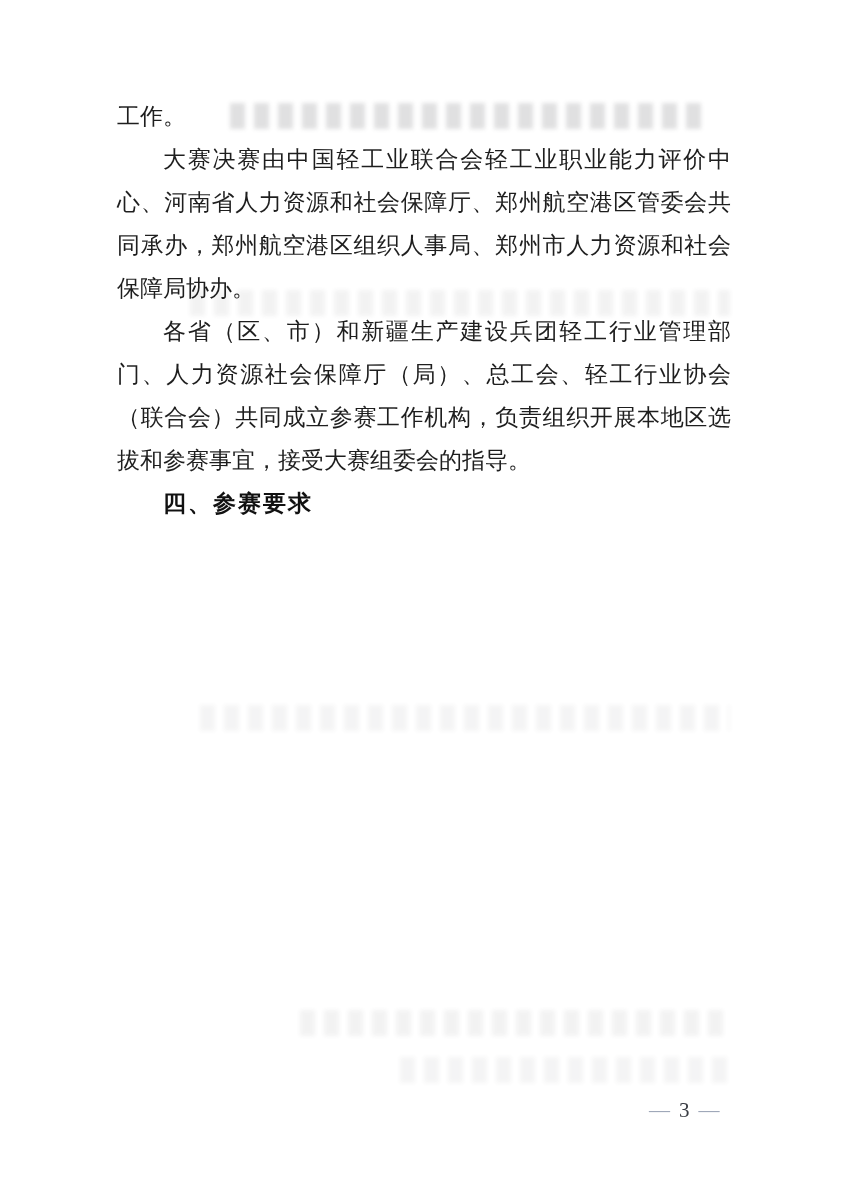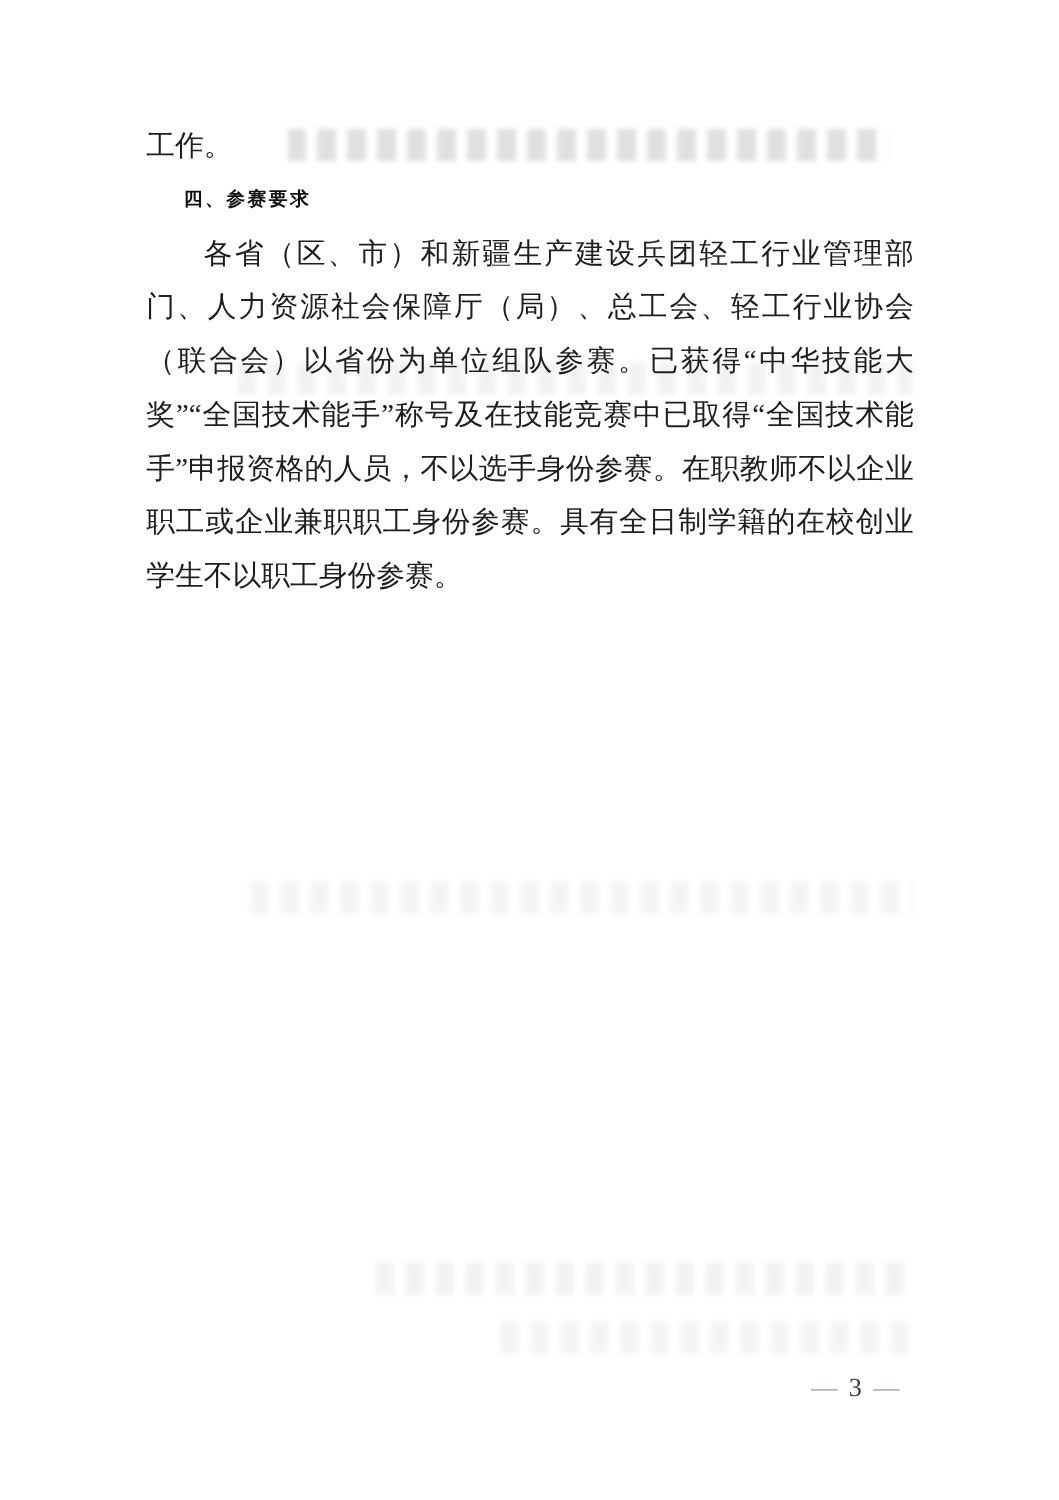--- a/index.html
+++ b/index.html
@@ -28,21 +28,21 @@
   .textcol p.para {
     margin: 0;
     text-indent: 2em;
   }
   .textcol p.para.no-indent {
     text-indent: 0;
   }
   .textcol h2.heading {
     margin: 0;
     text-indent: 2em;
-    font-size: 15px;
+    font-size: 23px;
     line-height: 43px;
     font-weight: 700;
     letter-spacing: 2px;
     font-family: "Liberation Sans", "DejaVu Sans", sans-serif;
     color: #111111;
   }
   
   .ghost {
     position: absolute;
     height: 26px;
@@ -78,27 +78,28 @@
   <div class="ghost" style="left:230px; top:103px; width:480px; opacity:0.55;"></div>
   <div class="ghost" style="left:190px; top:290px; width:540px; opacity:0.22;"></div>
   <div class="ghost" style="left:200px; top:705px; width:530px; opacity:0.18;"></div>
   <div class="ghost" style="left:300px; top:1010px; width:430px; opacity:0.22;"></div>
   <div class="ghost" style="left:400px; top:1057px; width:330px; opacity:0.18;"></div>
 
   <div class="textcol">
 
     <p class="para no-indent">工作。</p>
 
+    <p class="para">大赛决赛由中国轻工业联合会轻工业职业能力评价中心、河南省人力资源和社会保障厅、郑州航空港区管委会共同承办，郑州航空港区组织人事局、郑州市人力资源和社会保障局协办。</p>
 
+    <p class="para">各省（区、市）和新疆生产建设兵团轻工行业管理部门、人力资源社会保障厅（局）、总工会、轻工行业协会（联合会）共同成立参赛工作机构，负责组织开展本地区选拔和参赛事宜，接受大赛组委会的指导。</p>
 
     <h2 class="heading">四、参赛要求</h2>
 
 
 
-    <p class="para">各省（区、市）和新疆生产建设兵团轻工行业管理部门、人力资源社会保障厅（局）、总工会、轻工行业协会（联合会）以省份为单位组队参赛。已获得“中华技能大奖”“全国技术能手”称号及在技能竞赛中已取得“全国技术能手”申报资格的人员，不以选手身份参赛。在职教师不以企业职工或企业兼职职工身份参赛。具有全日制学籍的在校创业学生不以职工身份参赛。</p>
 
 
   </div>
 
   <div class="pagenum">
     <span class="dash">—</span><span class="num">3</span><span class="dash">—</span>
   </div>
 
 </div>
 

